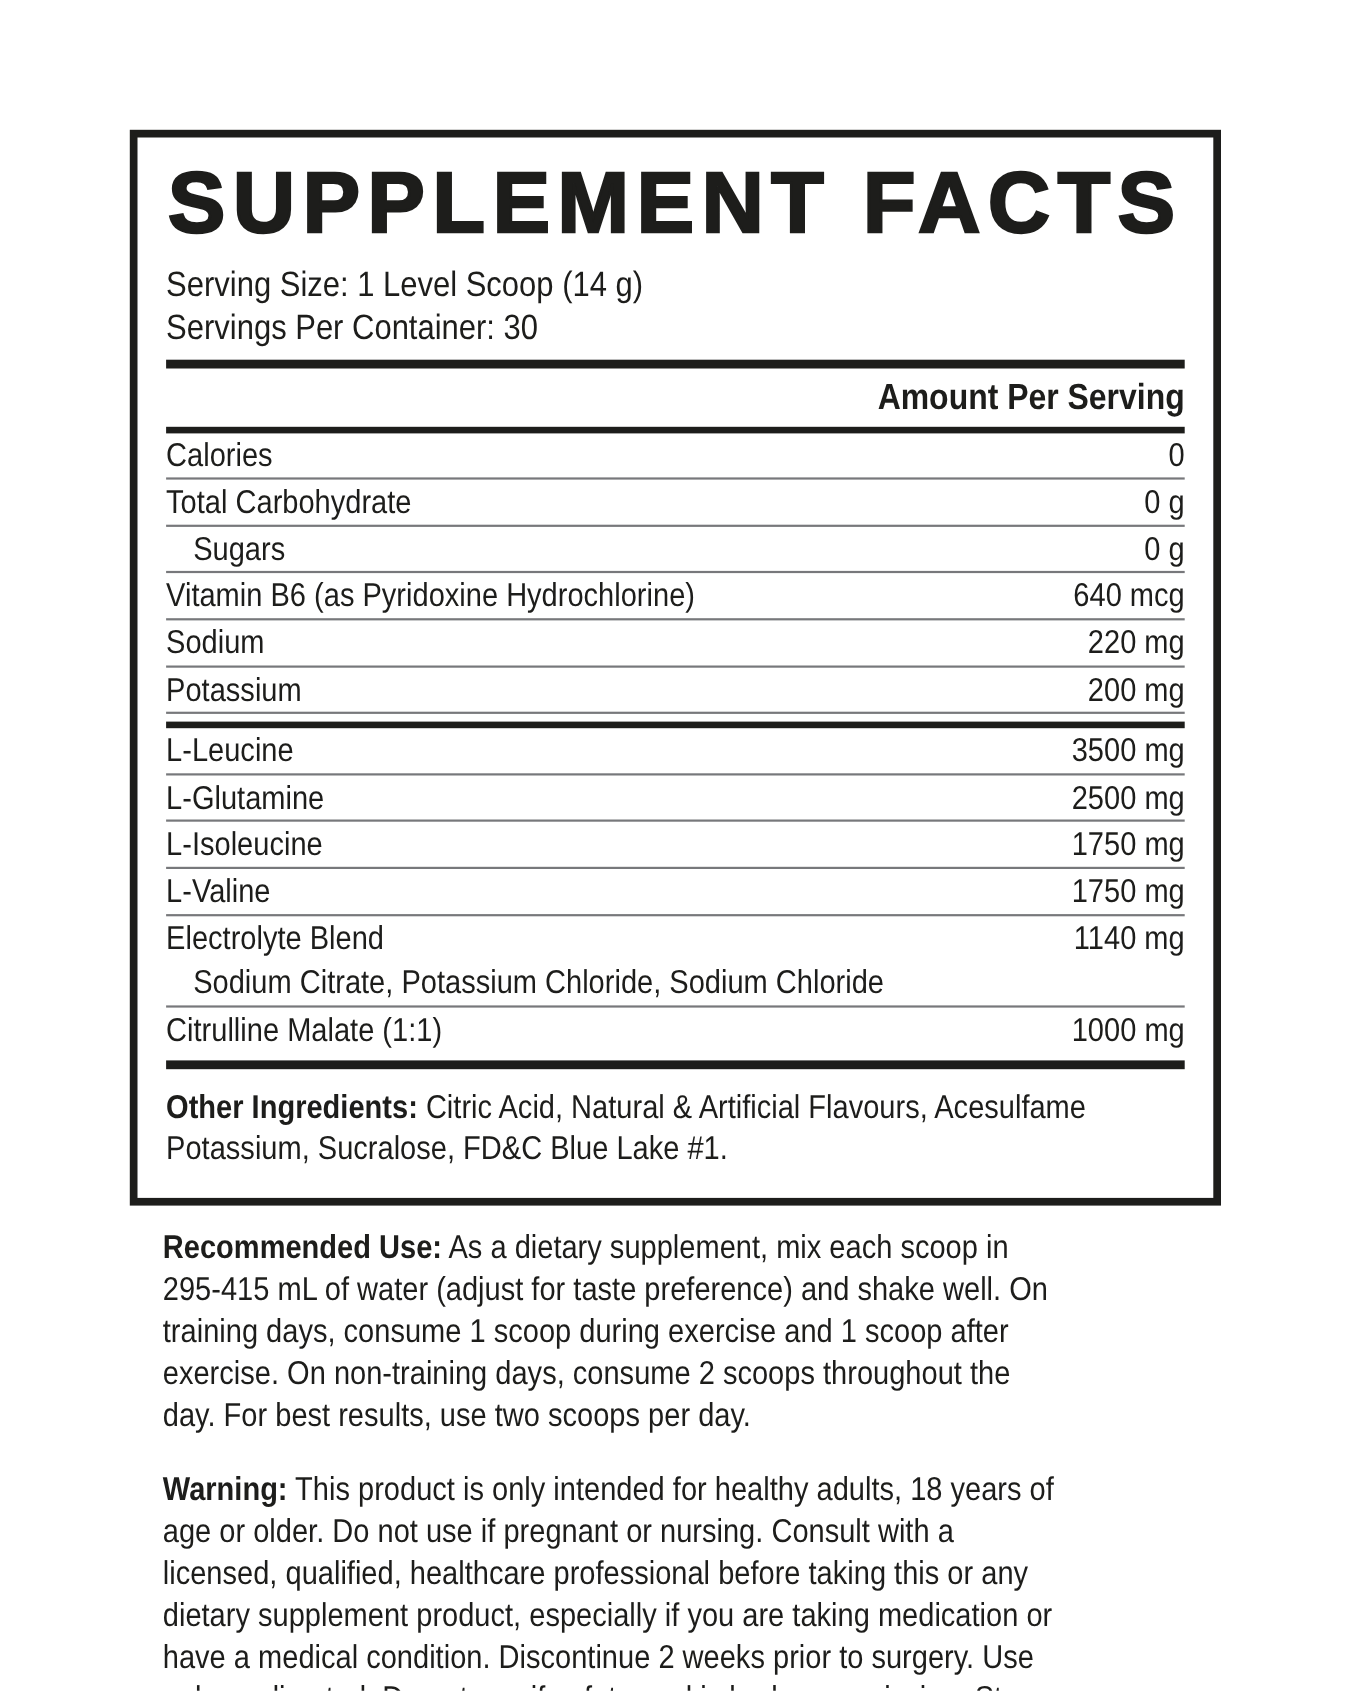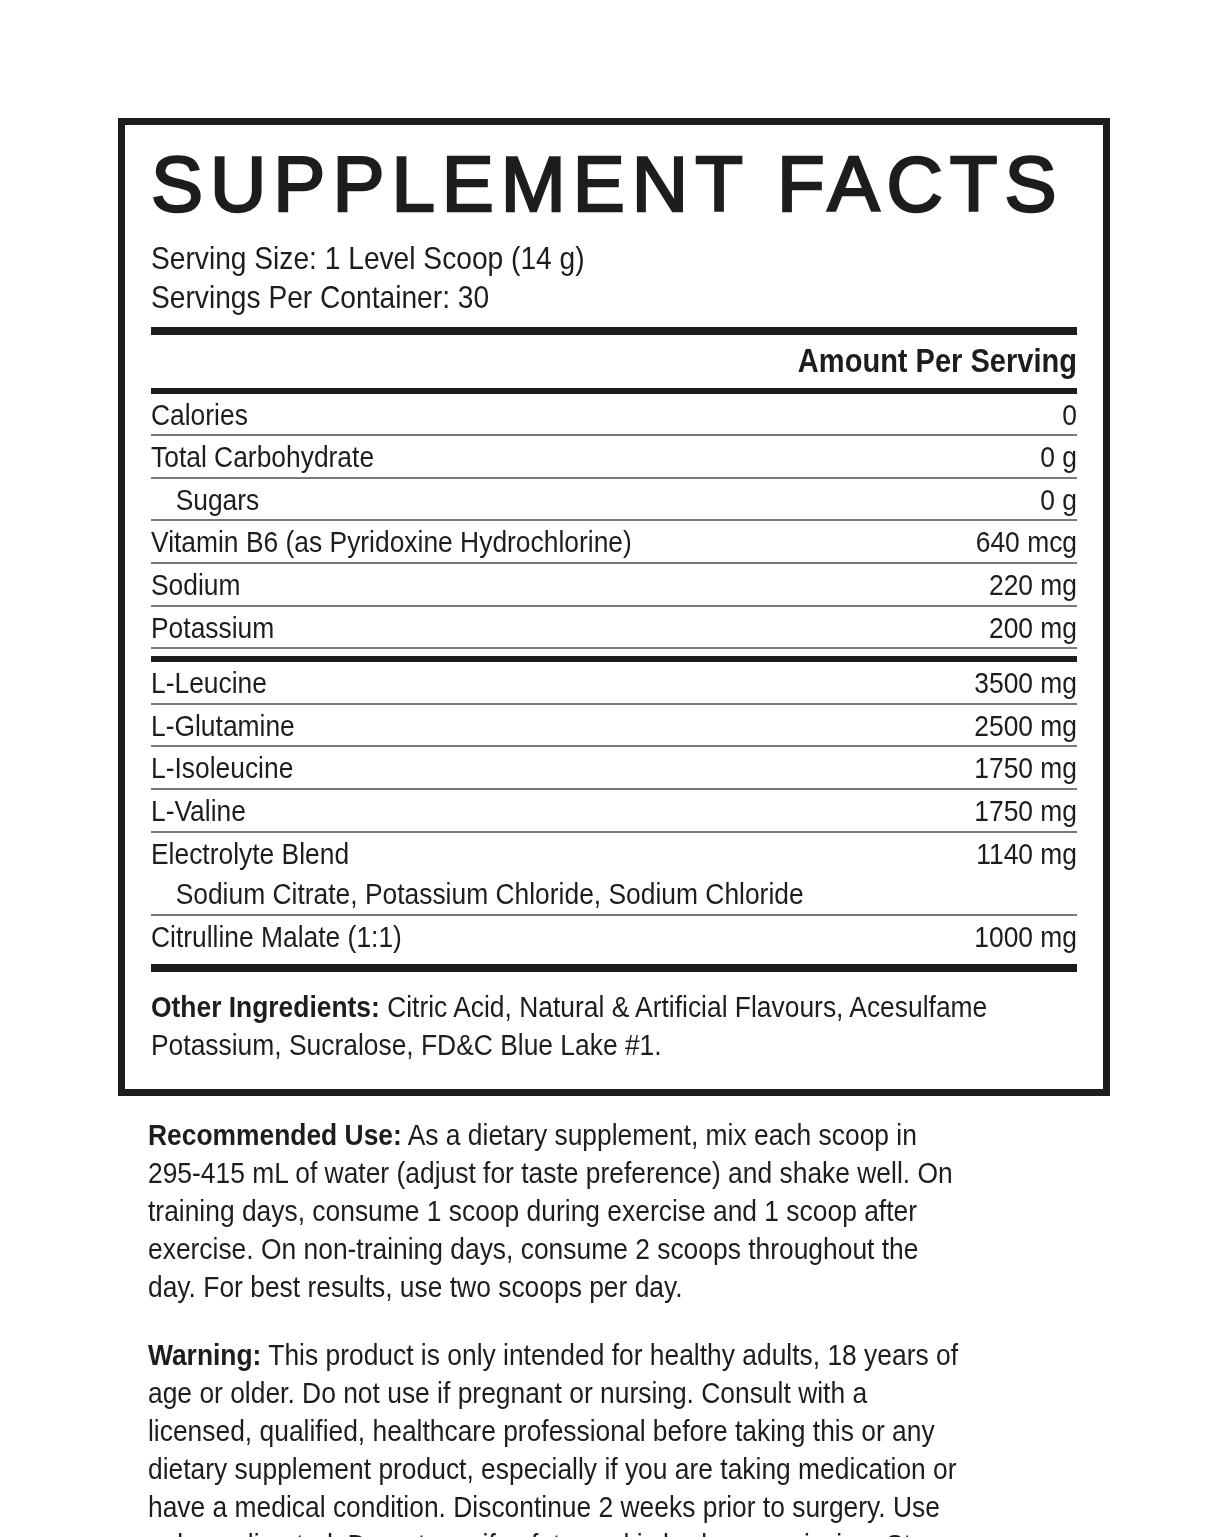--- a/index.html
+++ b/index.html
@@ -27,25 +27,26 @@
     width: 992px;
     margin: 118px 0 0 118px;
     border: 7px solid #1d1d1b;
     padding: 14px 26px 24px 26px;
     background: #fff;
   }
 
   .title {
     font-size: 78px;
     line-height: 1.02;
-    font-weight: normal;
+    font-weight: bold;
     letter-spacing: 7px;
     -webkit-text-stroke: 2.5px #1d1d1b;
     margin: 6px 0 14px 0;
     white-space: nowrap;
+    text-align: center;
   }
 
   .serving-line { font-size: 32px; line-height: 1.22; font-weight: normal; }
 
   .bar-8 { height: 8px; background: #1d1d1b; margin-top: 10px; }
   .bar-6 { height: 6px; background: #1d1d1b; }
   .hr    { height: 2px; background: #77787b; }
 
   .amount-header {
     font-size: 33px;

